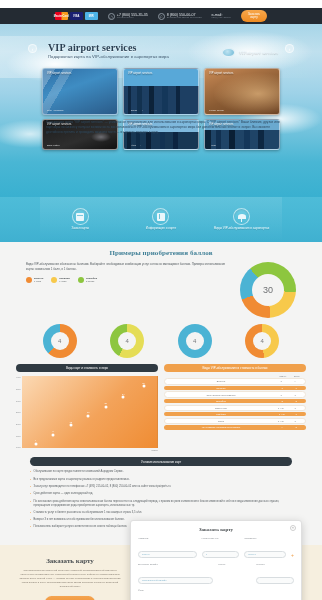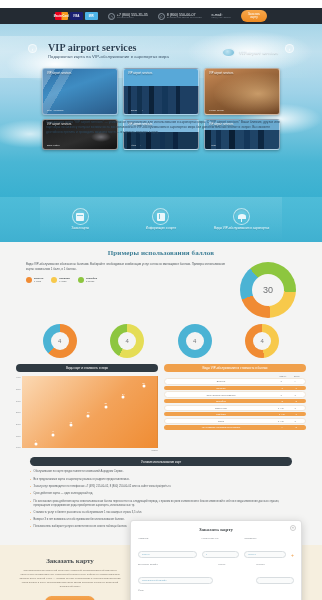--- a/index.html
+++ b/index.html
@@ -334,21 +334,21 @@
       <div class="strip-item">
         <div class="strip-circ">
             <div class="strip-glyph g-umbrella"></div>
           </div>
         <div class="strip-lbl">Виды VIP-обслуживания в аэропортах</div>
       </div>
     </div>
   </div>
 
   <div class="points">
-    <div class="sec-title">Примеры использования баллов</div>
+    <div class="sec-title">Примеры приобретения баллов</div>
 
     <div class="pts-top">
       <div class="pts-text">
         <div class="pts-para">Виды VIP-обслуживания обозначены баллами. Выбирайте необходимые комбинации услуг согласно имеющимся баллам. Примеры использования карты номиналом 1 балл, в 1 баллах.</div>
         <div class="legend">
           <div class="leg">
             <div class="leg-dot" style="background:#f08b33"></div>
             <div class="leg-txt">
               <b>Встреча</b>
               <span>1 балл</span>

